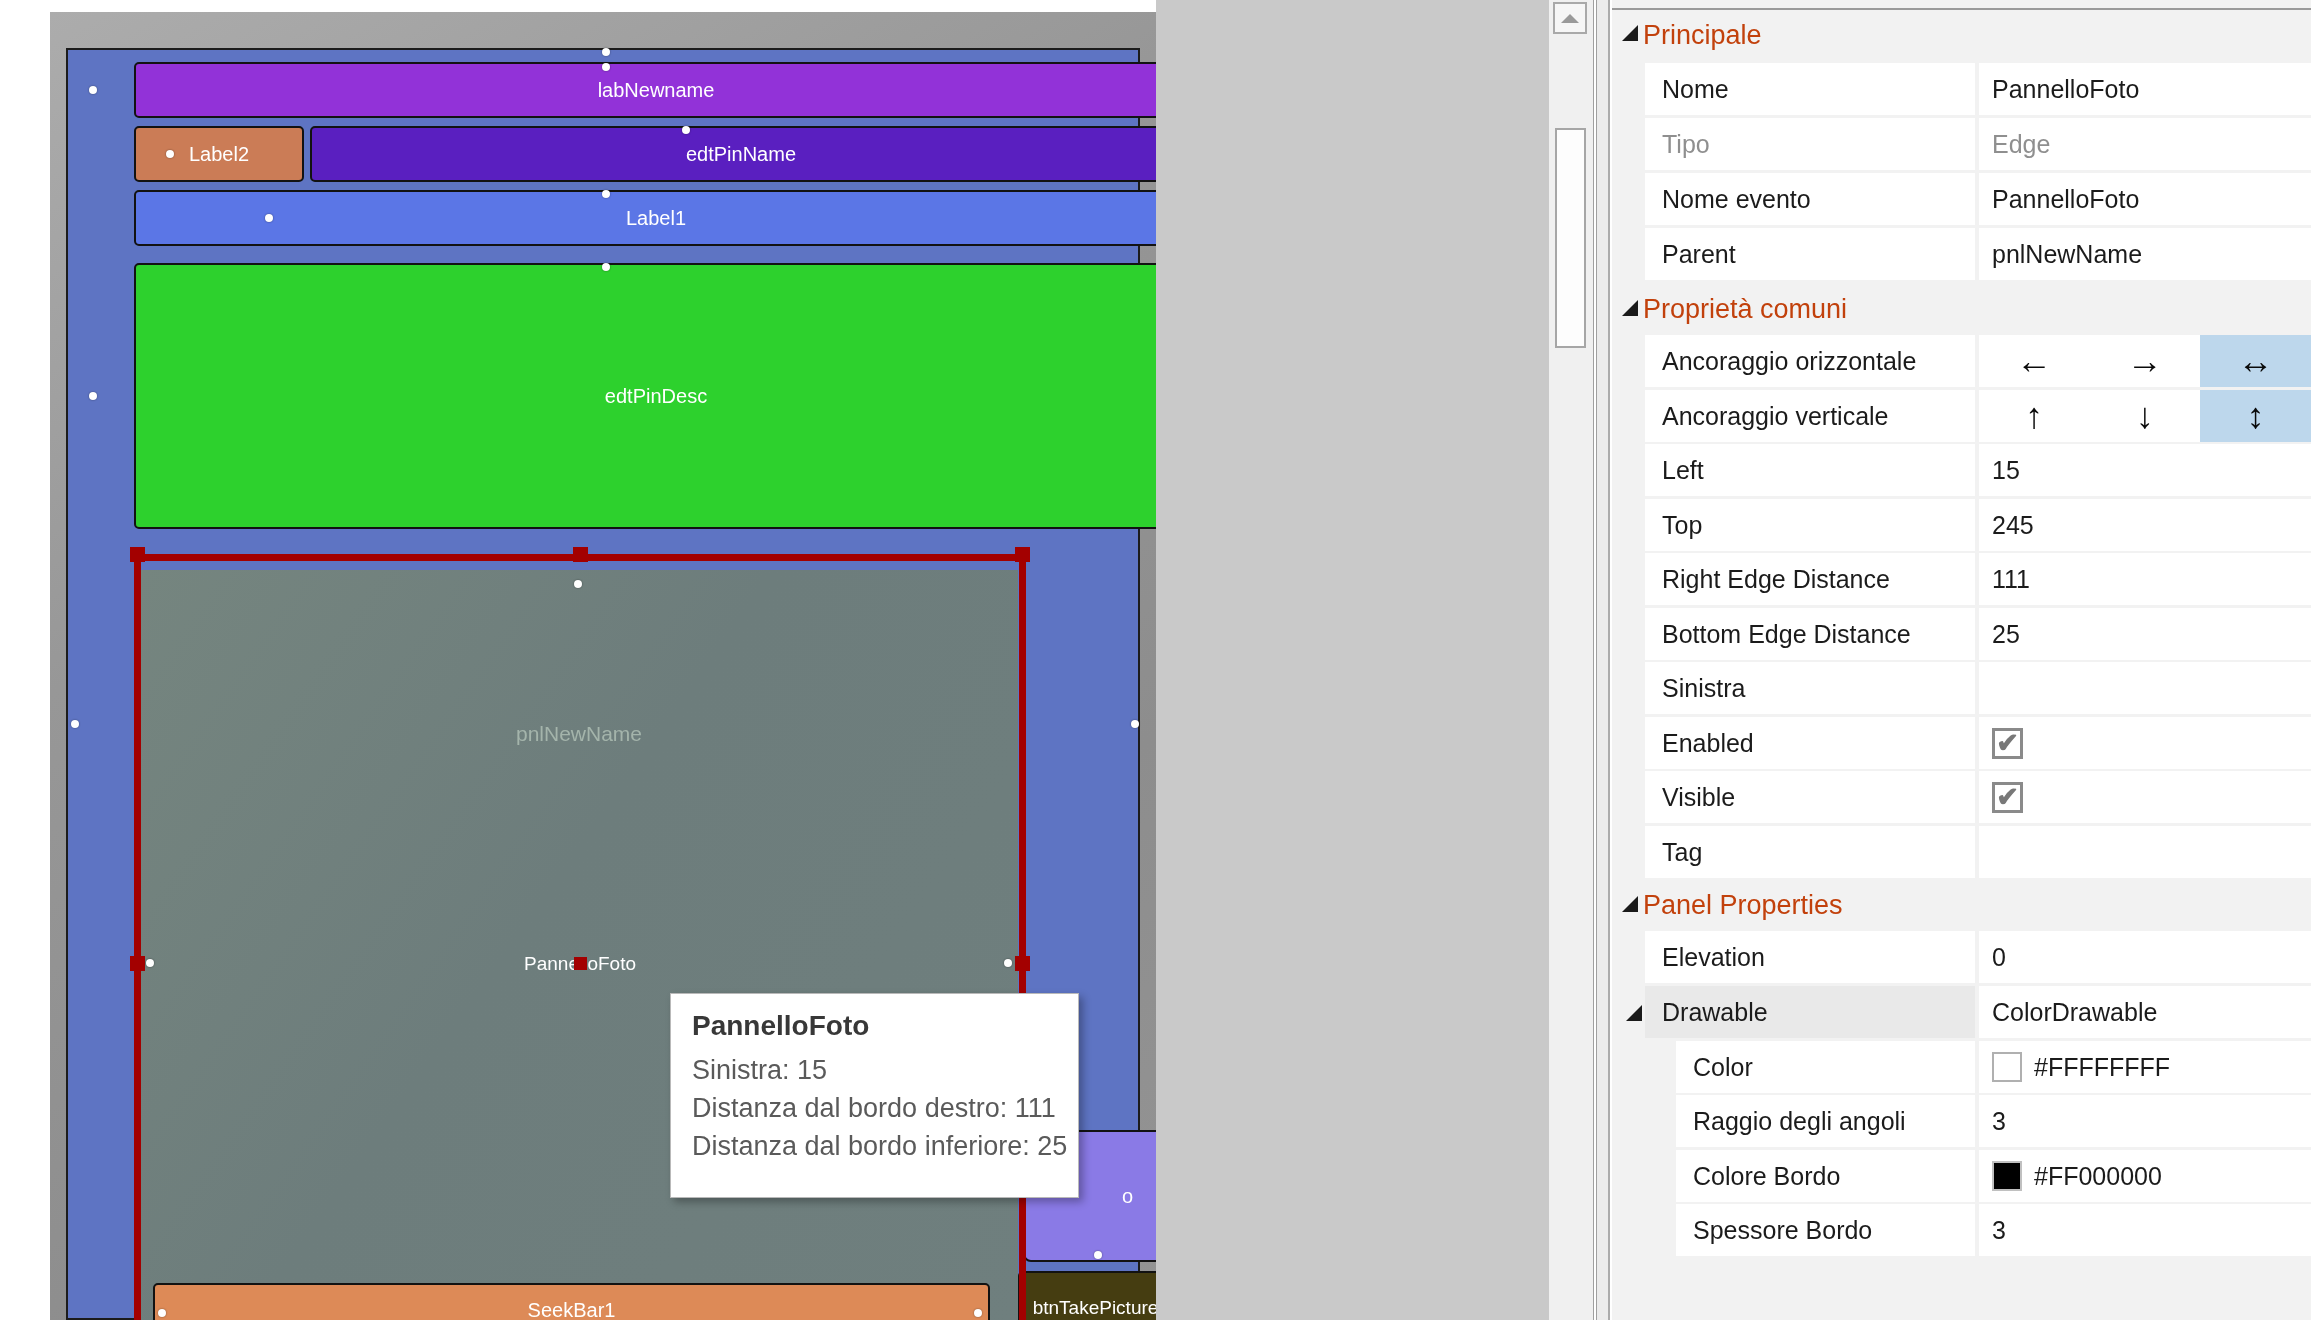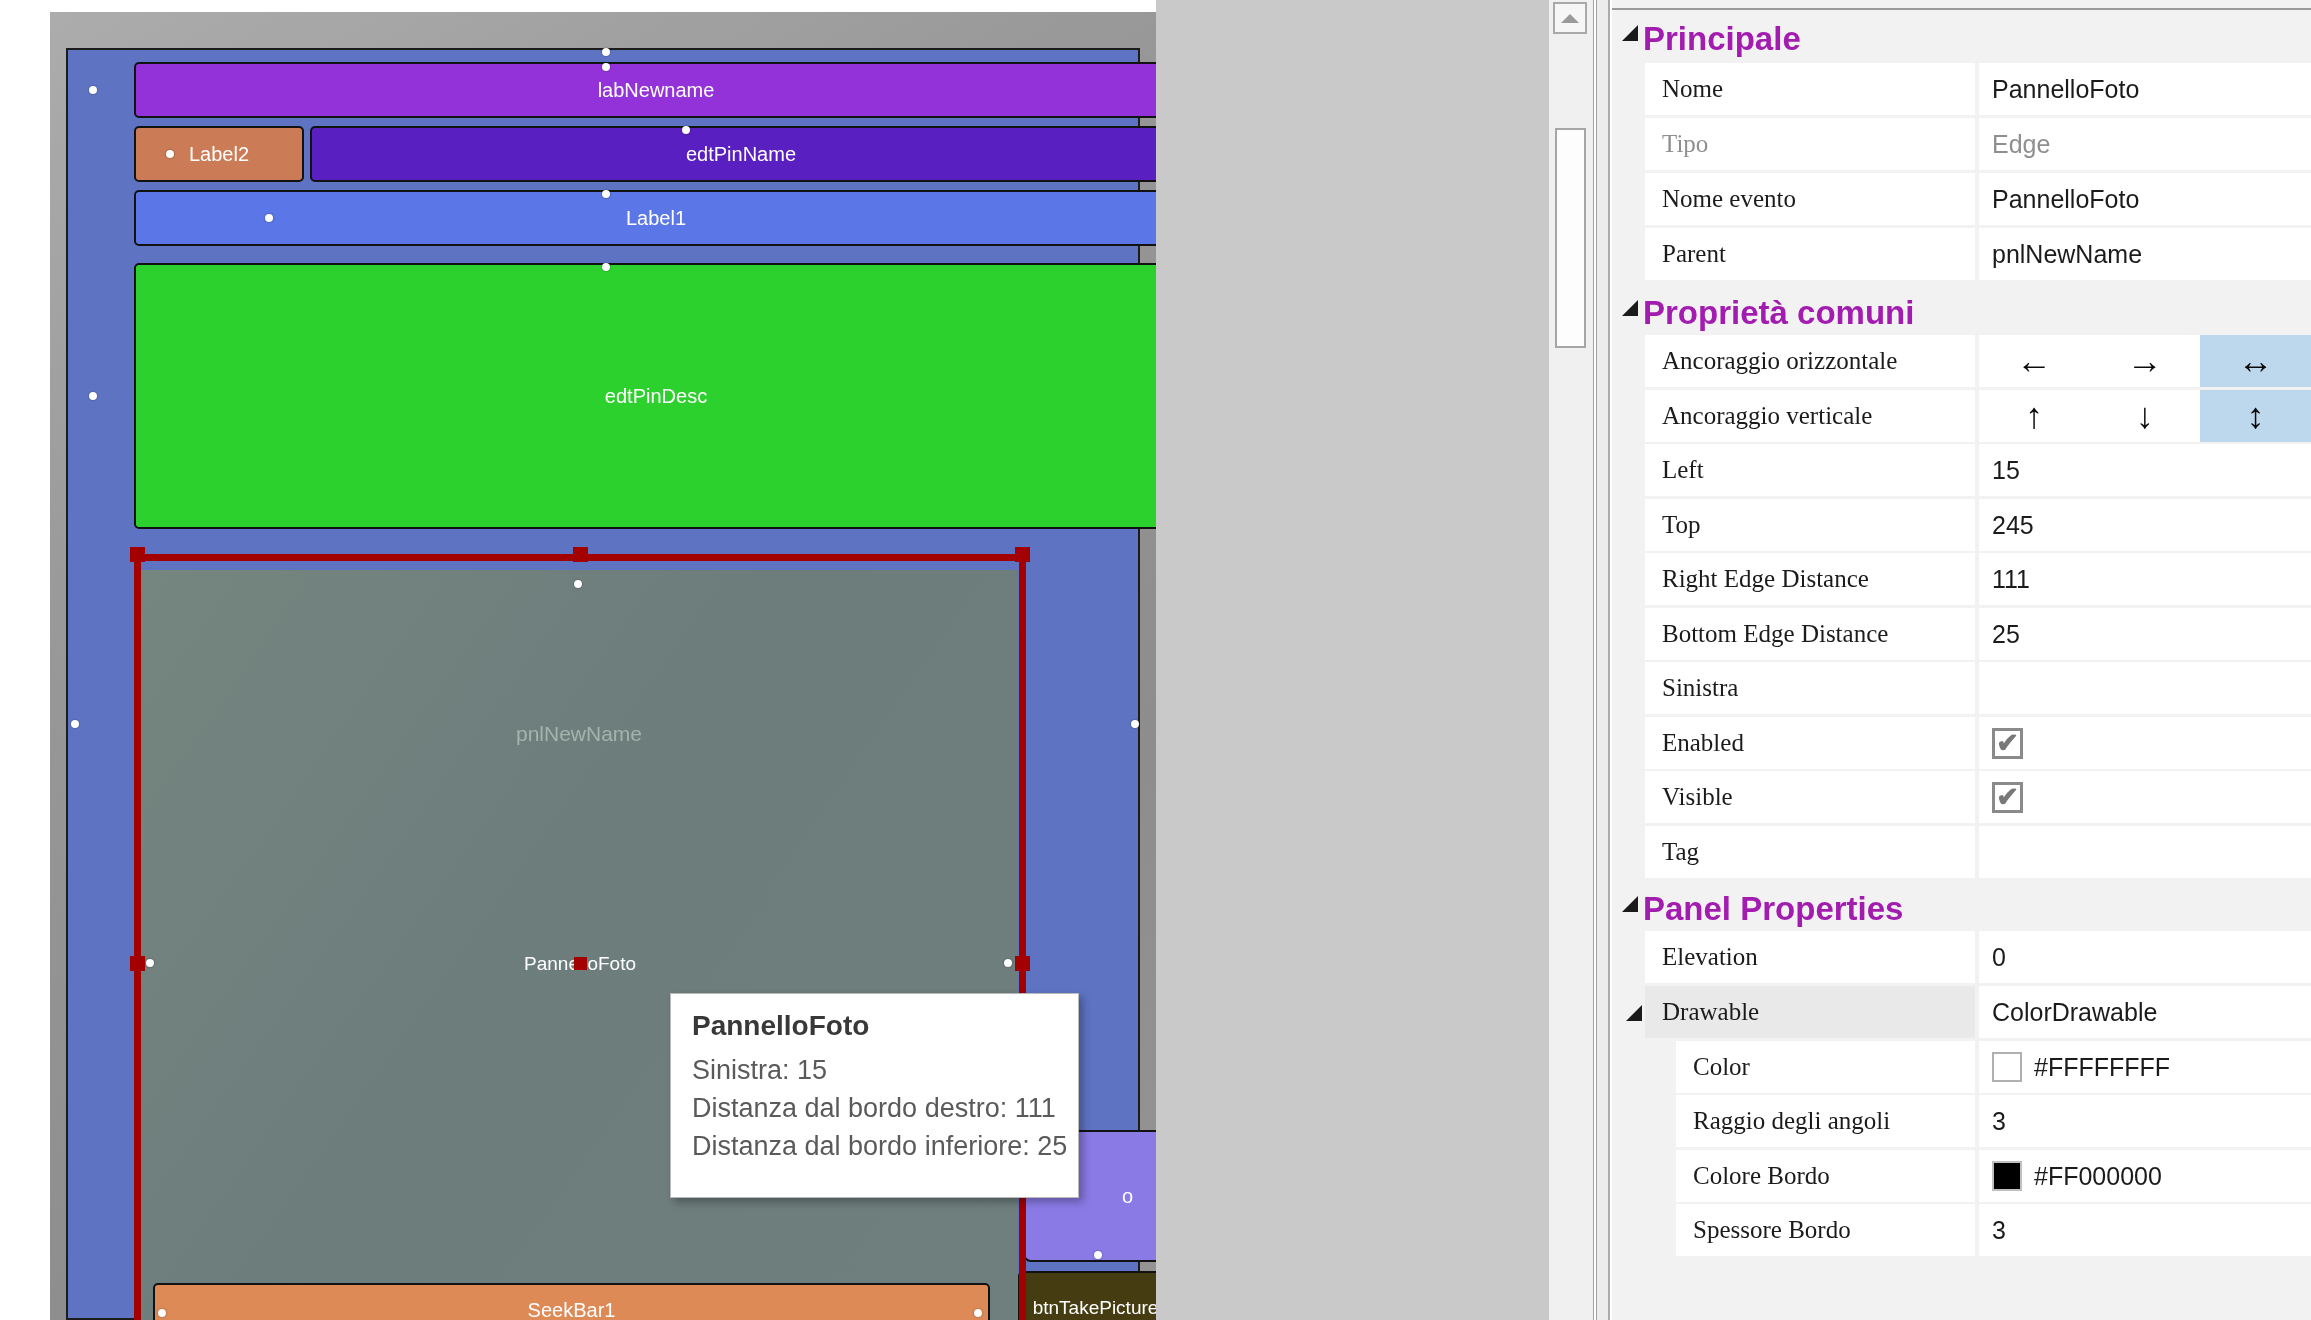--- a/index.html
+++ b/index.html
@@ -44,27 +44,27 @@
     border:2px solid #a6a6a6; }
   #splitter { left:1593px; top:0; width:4px; height:1320px;
     border-left:1px solid #a0a0a0; border-right:1px solid #a0a0a0; background:#ffffff; }
   #splitter-strip { left:1597px; top:0; width:13px; height:1320px; background:#ececec;
     border-right:2px solid #ababab; }
 
   
   #props { left:1612px; top:0; width:699px; height:1320px; background:#f2f2f2; }
   #props-topline { left:1612px; top:8px; width:699px; height:2px; background:#9a9a9a; }
 
-  .sec-header { position:absolute; left:1643px; font-size:33px; font-weight:bold; color:#a21caf; }
+  .sec-header { position:absolute; left:1643px; font-size:27px; font-weight:normal; color:#c2410c; }
   .expander { position:absolute; left:1622px; width:16px; height:16px; background:#1a1a1a;
     clip-path:polygon(100% 0, 100% 100%, 0 100%); }
 
   .prow { position:absolute; left:1645px; width:666px; height:52px; }
   .pcell-l { position:absolute; left:0; top:0; width:330px; height:52px; background:#ffffff;
-    display:flex; align-items:center; padding-left:17px; font-size:25px; color:#1b1b1b;font-family:Liberation Serif, serif; }
+    display:flex; align-items:center; padding-left:17px; font-size:25px; color:#1b1b1b; }
   .pcell-v { position:absolute; left:334px; top:0; width:332px; height:52px; background:#ffffff;
     display:flex; align-items:center; padding-left:13px; font-size:25px; color:#1b1b1b; }
   .muted .pcell-l, .muted .pcell-v { color:#8f8f8f; }
   .sub .pcell-l { left:31px; width:299px; }
   .hl .pcell-l { background:#e9e9e9; }
 
   .anchor-cells { position:absolute; left:334px; top:0; width:332px; height:52px; display:flex; }
   .anchor-cell { flex:1 1 0; background:#ffffff; display:flex; align-items:center;
     justify-content:center; font-size:36px; font-weight:bold; color:#0a0a0a; }
   .anchor-cell.selected { background:#bdd7ec; }

